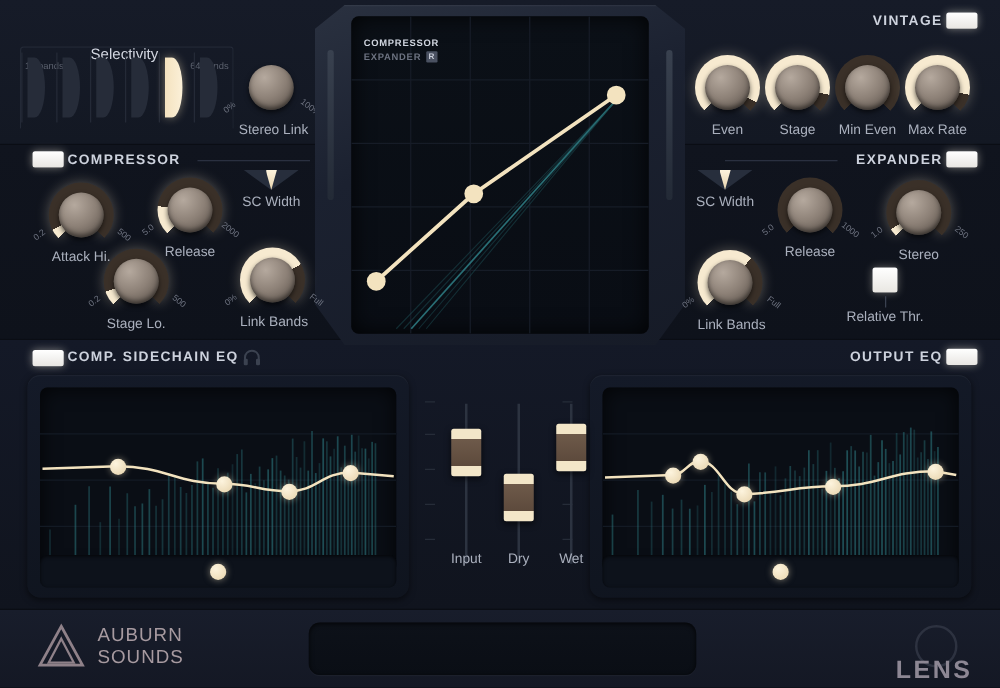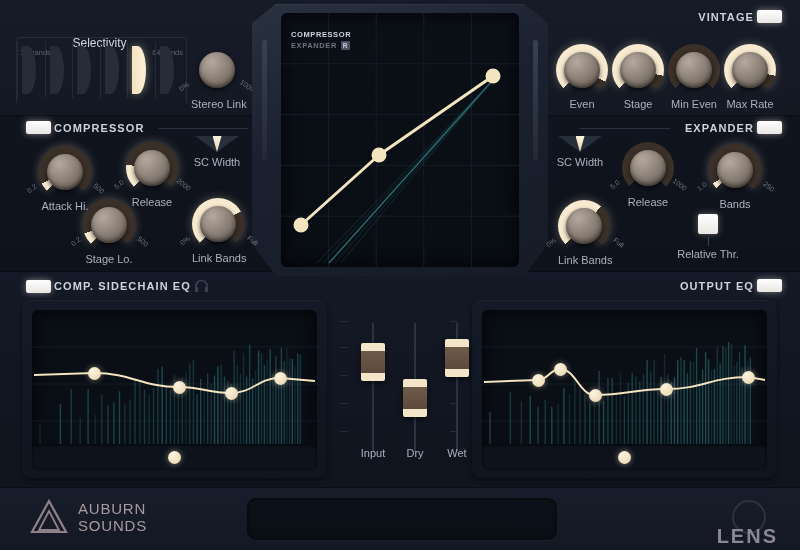--- a/index.html
+++ b/index.html
@@ -167,21 +167,21 @@
 
   
   #faders { position:absolute; left:340px; top:305px; width:120px; height:178px; }
   .fader { position:absolute; width:34px; }
   .fader .track { position:absolute; left:16px; top:0; width:1.5px; height:128px; background:#2c3340; }
   .fader .cap {
     position:absolute; left:5px; width:24px; height:38px; border-radius:2px;
     background: linear-gradient(180deg,#f3e6c8 0%, #f3e6c8 22%, #6e5a4a 22%, #5d4a3c 78%, #f3e6c8 78%, #f3e6c8 100%);
     box-shadow: 0 2px 5px rgba(0,0,0,.6);
   }
-  .fader .lbl { position:absolute; top:124px; left:-4px; width:42px; text-align:center; font-size:11px; color:#aab0bd; }
+  .fader .lbl { position:absolute; top:118px; left:-4px; width:42px; text-align:center; font-size:11px; color:#aab0bd; }
   .f-tick { position:absolute; width:8px; height:1px; background:#262c38; }
 
   
   #footer .logo { position:absolute; left:28px; top:496px; display:flex; align-items:center; gap:8px; }
   #footer .mark { width:42px; height:42px; }
   #footer .brand { font-size:15px; line-height:17px; color:#a79aa0; letter-spacing:.8px; }
   #footer .wide-slot {
     position:absolute; left:247px; top:498px; width:310px; height:42px;
     background: linear-gradient(180deg,#0d1119,#0a0e15); border-radius:9px;
     box-shadow: inset 0 1px 4px rgba(0,0,0,.8), 0 1px 0 rgba(255,255,255,.03);
@@ -376,21 +376,21 @@
         </div>
         <div class="lbl">Release</div>
       </div>
       <div class="knob" style="left: 709px; top: 144px;">
         <div class="dial">
           <div class="ring" style="--deg:14deg; --fill:#f7ead0"></div>
           <div class="cap"></div>
           <span class="mn">1.0</span>
           <span class="mx">250</span>
         </div>
-        <div class="lbl">Bands</div>
+        <div class="lbl">Stereo</div>
       </div>
       <div class="knob" style="left: 558px; top: 200px;">
         <div class="dial">
           <div class="ring" style="--deg:176deg; --fill:#f7ead0"></div>
           <div class="cap"></div>
           <span class="mn">0%</span>
           <span class="mx">Full</span>
         </div>
         <div class="lbl">Link Bands</div>
       </div>

